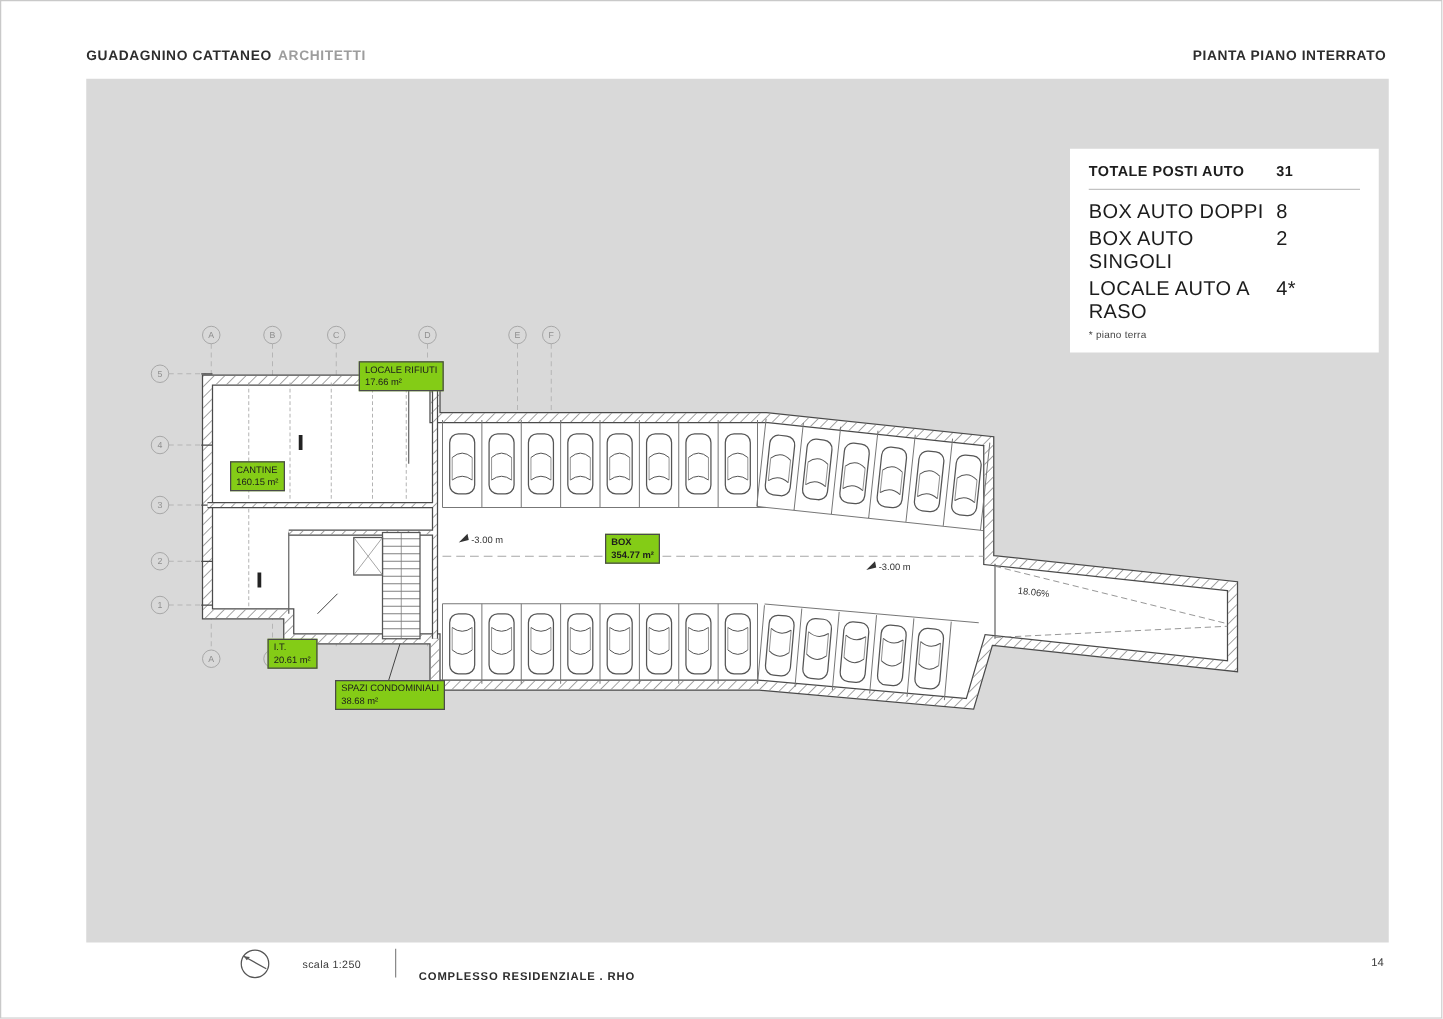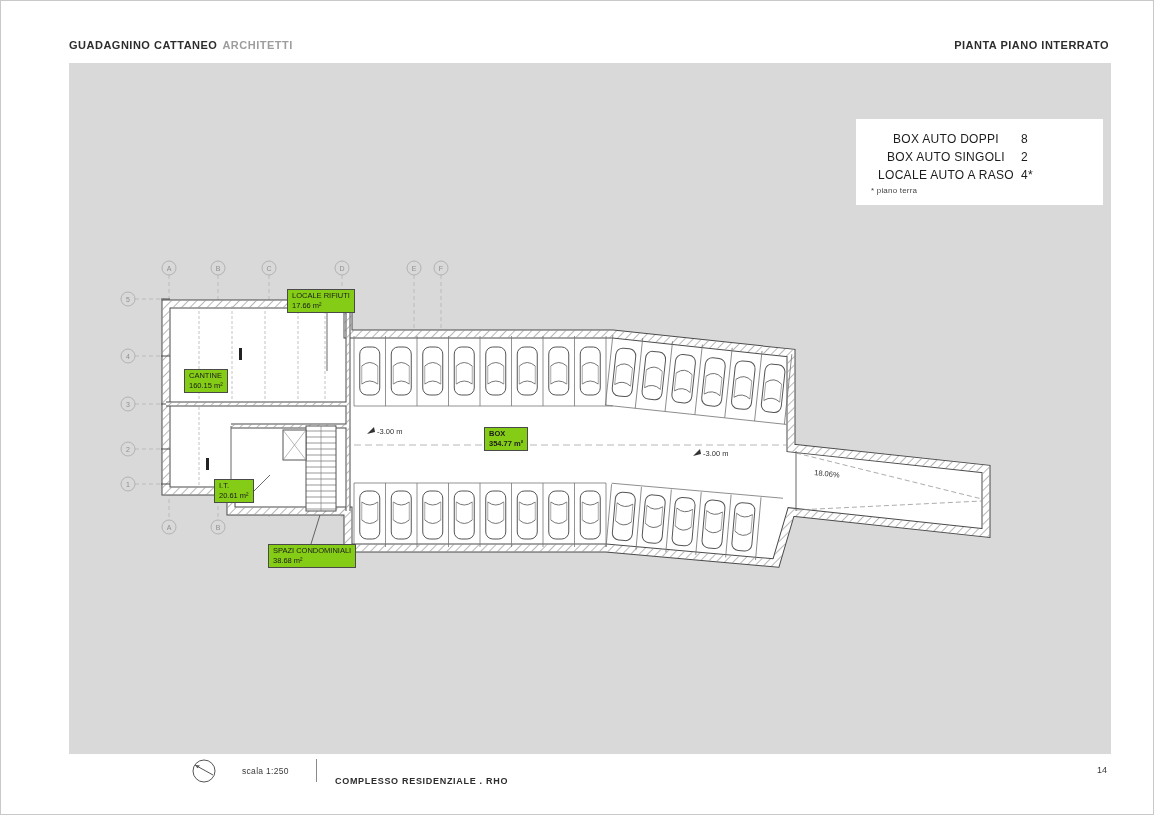--- a/index.html
+++ b/index.html
@@ -12,21 +12,21 @@
   .header-right{position:absolute;right:44px;top:38px;font-size:11px;font-weight:bold;
         letter-spacing:.5px;color:#2d2d2d;white-space:nowrap;text-align:center;}
   .canvas{position:absolute;left:68px;top:62px;width:1042px;height:691px;background:#d9d9d9;}
   .plan-svg{position:absolute;left:0;top:0;}
   .room-label{position:absolute;background:#84cc16;border:1px solid #4a4a4a;
         padding:1px 4px;font-size:7.5px;line-height:1.35;color:#1c1c1c;white-space:nowrap;}
   .legend{position:absolute;left:787px;top:56px;width:247px;background:#fff;
         padding:13px 15px 10px;box-sizing:border-box;color:#1c1c1c;}
   .legend-title{display:flex;font-weight:bold;font-size:11.5px;letter-spacing:.4px;
         padding-bottom:7px;border-bottom:1px solid #c2c2c2;margin-bottom:9px;}
-  .legend-row{display:flex;font-size:12px;margin-bottom:4px;letter-spacing:.3px;text-align:center;}
+  .legend-row{display:flex;font-size:16px;margin-bottom:4px;letter-spacing:.3px;}
   .l-label{width:150px;}
   .l-value{font-weight:normal;}
   .legend-title .l-value{font-weight:bold;}
   .legend-footnote{font-size:8px;color:#454545;margin-top:3px;letter-spacing:.2px;}
   .footer-compass{position:absolute;left:189px;top:756px;}
   .footer-scale{position:absolute;left:241px;top:765px;font-size:8.5px;color:#3a3a3a;letter-spacing:.3px;}
   .footer-divider{position:absolute;left:315px;top:758px;width:1px;height:23px;background:#8a8a8a;}
   .footer-project{position:absolute;left:334px;top:775px;font-size:9px;font-weight:bold;
         letter-spacing:.7px;color:#2d2d2d;white-space:nowrap;}
   .footer-page{position:absolute;right:46px;top:764px;font-size:9px;color:#3a3a3a;}
@@ -192,30 +192,34 @@
       <div>17.66 m²</div>
     </div>
     <div class="room-label" style="left:115px;top:306px;">
       <div>CANTINE</div>
       <div>160.15 m²</div>
     </div>
     <div class="room-label" style="left:415px;top:364px;font-weight:bold;">
       <div>BOX</div>
       <div>354.77 m²</div>
     </div>
-    <div class="room-label" style="left:145px;top:416px;">
+    <div class="room-label" style="left:145px;top:448px;">
       <div>I.T.</div>
       <div>20.61 m²</div>
     </div>
     <div class="room-label" style="left:199px;top:481px;">
       <div>SPAZI CONDOMINIALI</div>
       <div>38.68 m²</div>
     </div>
 
     <div class="legend">
+      <div class="legend-title">
+        <span class="l-label">TOTALE POSTI AUTO</span>
+        <span class="l-value">31</span>
+      </div>
       <div class="legend-row">
         <span class="l-label">BOX AUTO DOPPI</span>
         <span class="l-value">8</span>
       </div>
       <div class="legend-row">
         <span class="l-label">BOX AUTO SINGOLI</span>
         <span class="l-value">2</span>
       </div>
       <div class="legend-row">
         <span class="l-label">LOCALE AUTO A RASO</span>

